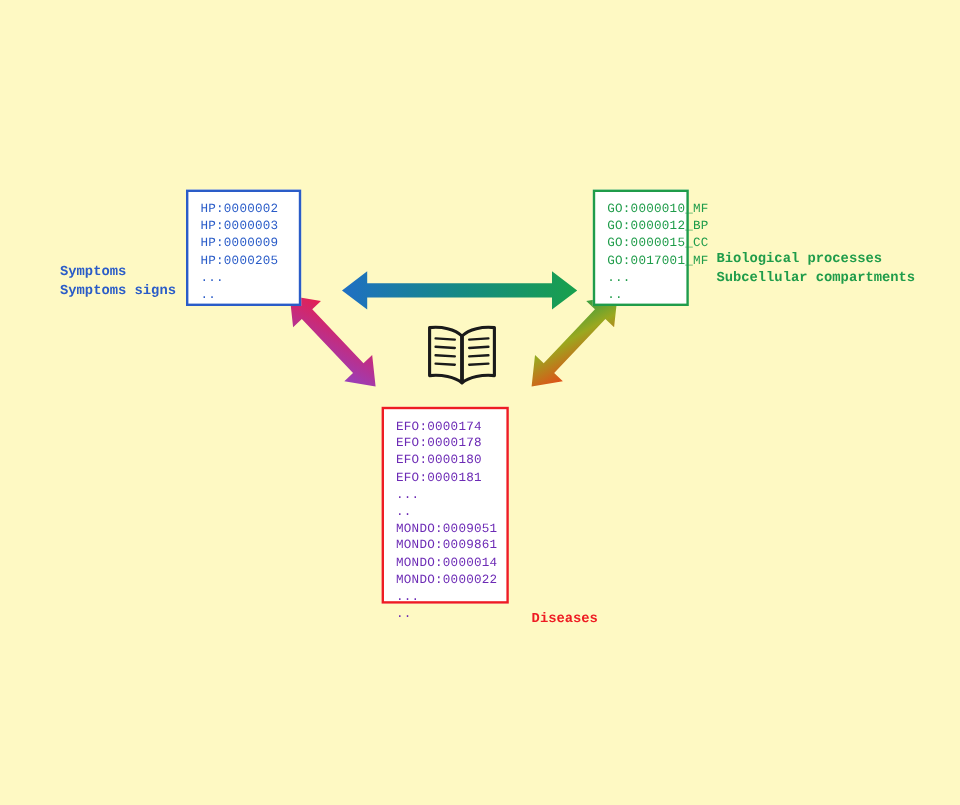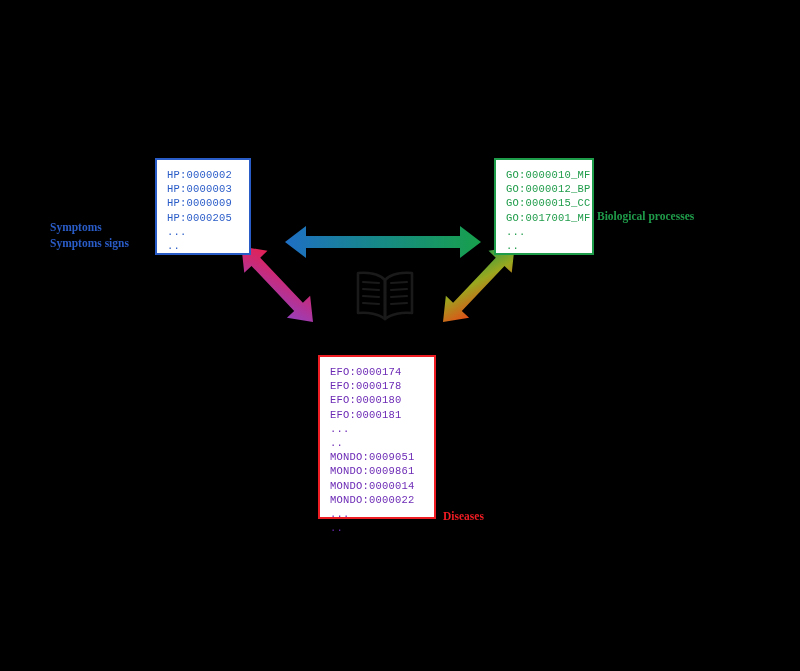--- a/index.html
+++ b/index.html
@@ -13,21 +13,21 @@
     position: relative;
     overflow: hidden;
     font-family: "Liberation Sans", sans-serif;
   }
 
   #canvas {
     position: absolute;
     left: 0; top: 0;
     width: 800px;
     height: 671px;
-    background: #000000;
+    background: #fef9c3;
   }
 
   
   .term-box {
     position: absolute;
     box-sizing: border-box;
     background: #ffffff;
     padding: 8px 10px 6px 10px;
     font-family: "Liberation Mono", "DejaVu Sans Mono", monospace;
     font-size: 10.5px;
@@ -38,35 +38,35 @@
   .term-line { display: block; }
 
   #box-hp {
     left: 155px; top: 158px;
     width: 96px; height: 97px;
     border: 2px solid #2a5cc8;
     color: #2a5cc8;
   }
   #box-go {
     left: 494px; top: 158px;
-    width: 100px; height: 97px;
+    width: 80px; height: 97px;
     border: 2px solid #1f9c4a;
     color: #1f9c4a;
   }
   #box-dis {
-    left: 318px; top: 355px;
-    width: 118px; height: 164px;
+    left: 318px; top: 339px;
+    width: 106px; height: 164px;
     border: 2.5px solid #ee1c23;
     color: #6c2ab5;
   }
 
   
   .side-label {
     position: absolute;
-    font-family: Liberation Serif, serif;
+    font-family: Liberation Mono, monospace;
     font-weight: bold;
     font-size: 11.5px;
     line-height: 16px;
     white-space: nowrap;
   }
   #label-symptoms {
     left: 50px; top: 219px;
     color: #2a5cc8;
     text-align: left;
   }
@@ -218,19 +218,20 @@
     <span class="term-line">..</span>
   </div>
 
   <div class="side-label" id="label-symptoms">
     <span class="label-line">Symptoms</span>
     <span class="label-line">Symptoms signs</span>
   </div>
 
   <div class="side-label" id="label-go">
     <span class="label-line">Biological processes</span>
+    <span class="label-line">Subcellular compartments</span>
   </div>
 
   <div class="side-label" id="label-diseases">
     <span class="label-line">Diseases</span>
   </div>
 
 </div>
 
 </body></html>

